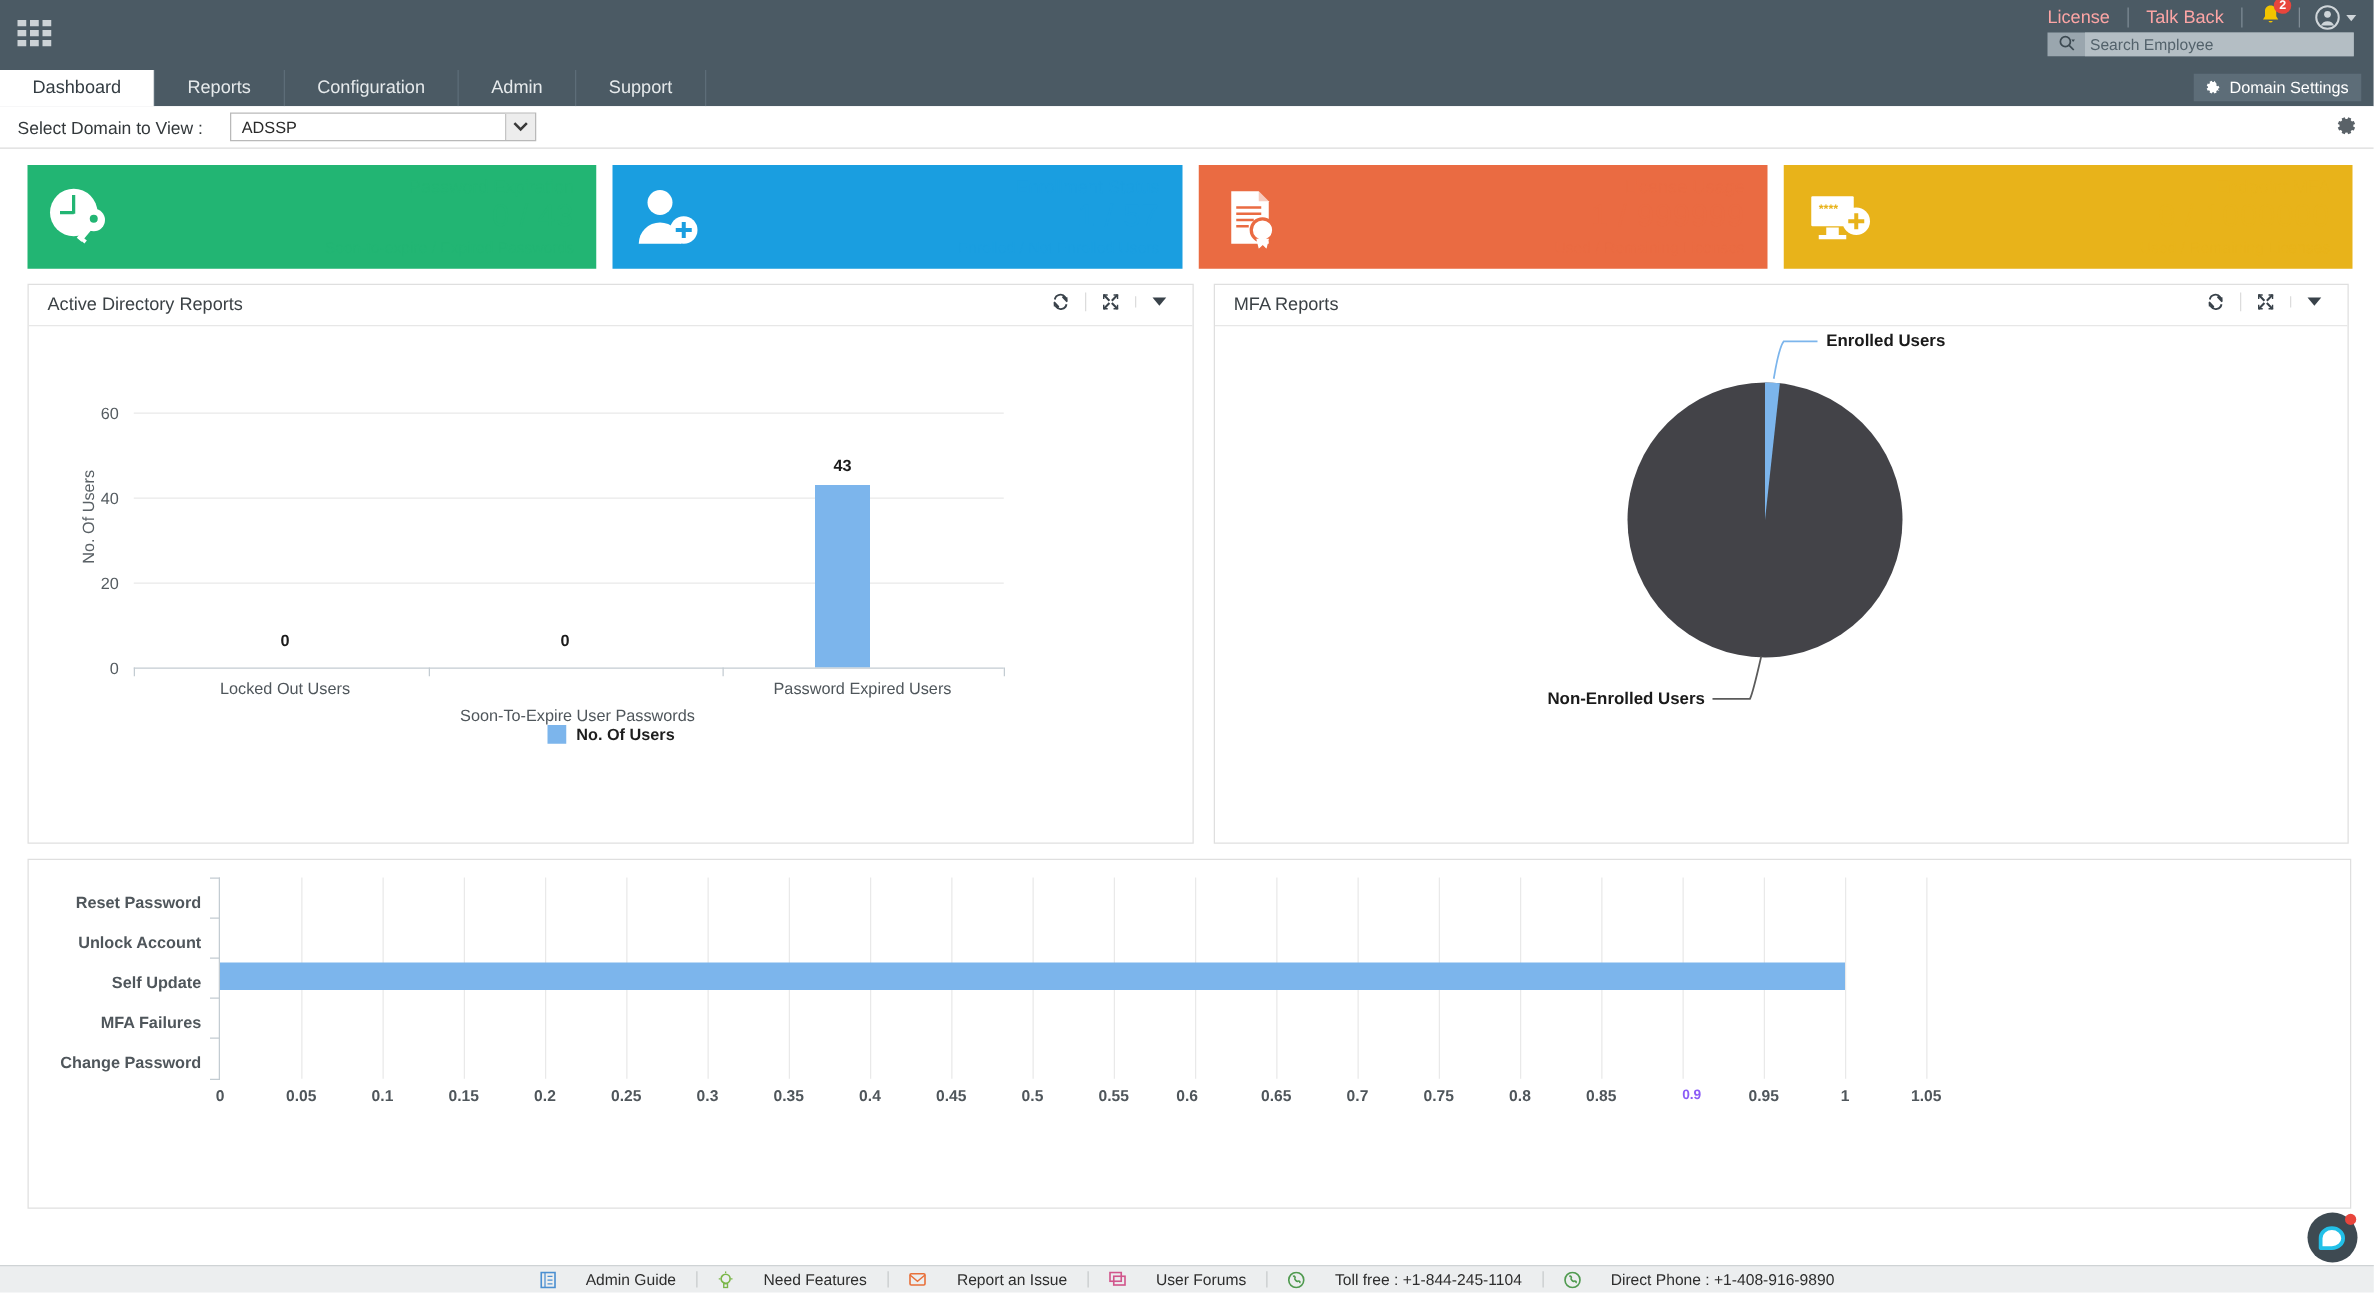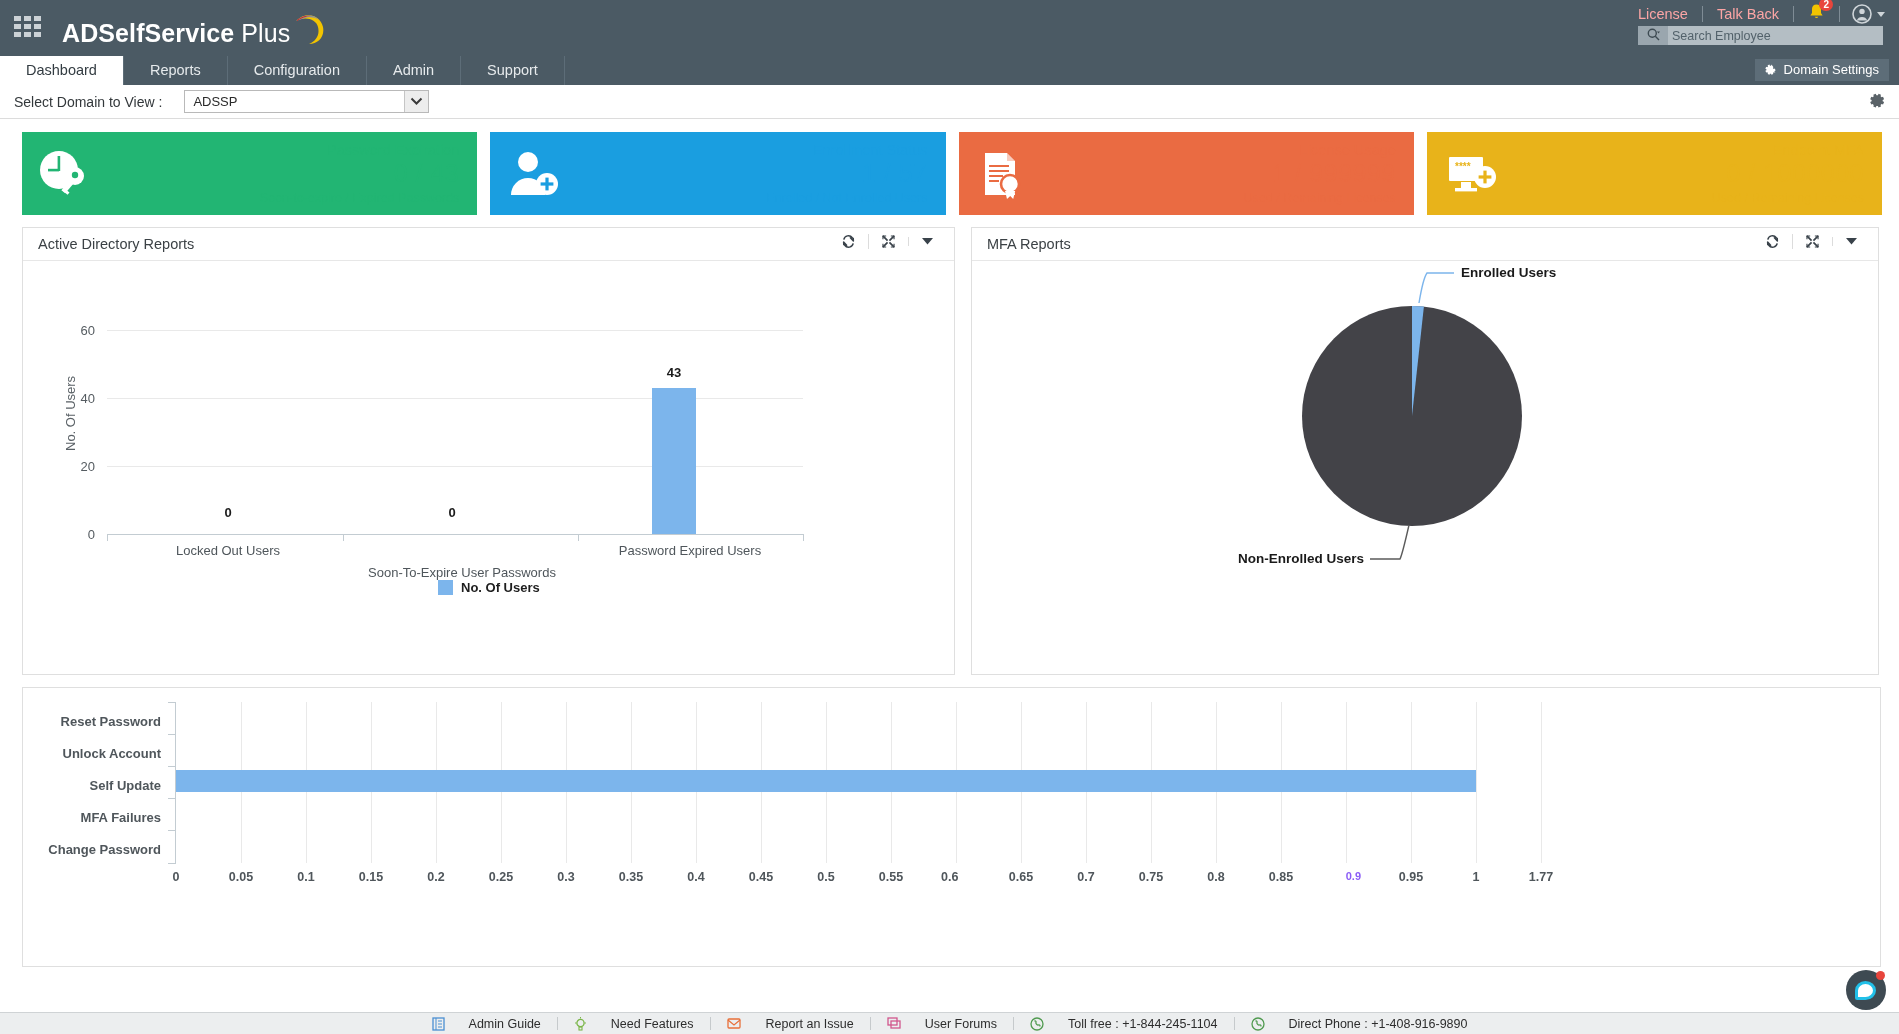--- a/index.html
+++ b/index.html
@@ -160,31 +160,20 @@
   <div class="grid-icon">
     <i></i>
       <i></i>
       <i></i>
       <i></i>
       <i></i>
       <i></i>
       <i></i>
       <i></i>
       <i></i>
-  </div>
-  <div class="brand">
-    <span class="b1">ADSelfService</span>
-    <span class="b2">Plus</span>
-    <span class="swoosh">
-      <svg width="34" height="34" viewBox="0 0 34 34">
-        <path d="M4 8 C14 -2, 28 2, 31 14 C33 24, 26 31, 17 31 C24 28, 28 22, 26 14 C24 6, 13 3, 4 8 Z" fill="#f2c400"></path>
-        <path d="M4 8 C12 1, 22 1, 27 7 C24 4, 16 3, 10 6 Z" fill="#8c9399"></path>
-        <path d="M5 7 C10 3, 15 2, 19 3 C14 3, 9 5, 5 8 Z" fill="#cf2027"></path>
-      </svg>
-    </span>
   </div>
 
   <div class="hdr-right">
     <a class="hdr-link">License</a>
     <span class="hdr-sep"></span>
     <a class="hdr-link">Talk Back</a>
     <span class="hdr-sep"></span>
     <span class="bell-wrap">
       <svg width="17" height="18" viewBox="0 0 17 18">
         <path d="M8.5 1.4 C5.6 1.4 4 3.4 4 6 v4 L2.4 12.6 h12.2 L13 10 V6 c0-2.6-1.6-4.6-4.5-4.6z" fill="#f2c400"></path>
@@ -483,21 +472,21 @@
       <span style="position:absolute;left:853px; top:182px;width:30px;text-align:center;font-size:12.5px;color:#4f565b;">0.55</span>
       <span style="position:absolute;left:918px; top:182px;width:30px;text-align:left;font-size:12.5px;color:#4f565b;">0.6</span>
       <span style="position:absolute;left:983px; top:182px;width:30px;text-align:center;font-size:12.5px;color:#4f565b;">0.65</span>
       <span style="position:absolute;left:1048px;top:182px;width:30px;text-align:center;font-size:12.5px;color:#4f565b;">0.7</span>
       <span style="position:absolute;left:1113px;top:182px;width:30px;text-align:center;font-size:12.5px;color:#4f565b;">0.75</span>
       <span style="position:absolute;left:1178px;top:182px;width:30px;text-align:center;font-size:12.5px;color:#4f565b;">0.8</span>
       <span style="position:absolute;left:1243px;top:182px;width:30px;text-align:center;font-size:12.5px;color:#4f565b;">0.85</span>
       <span style="position:absolute;left:1308px;top:182px;width:30px;text-align:right;font-size:11px;color:#8b5cf6;">0.9</span>
       <span style="position:absolute;left:1373px;top:182px;width:30px;text-align:center;font-size:12.5px;color:#4f565b;">0.95</span>
       <span style="position:absolute;left:1438px;top:182px;width:30px;text-align:center;font-size:12.5px;color:#4f565b;">1</span>
-      <span style="position:absolute;left:1503px;top:182px;width:30px;text-align:center;font-size:12.5px;color:#4f565b;">1.77</span>
+      <span style="position:absolute;left:1503px;top:182px;width:30px;text-align:center;font-size:12.5px;color:#4f565b;">1.05</span>
     </div>
   </div>
 </div>
 
 <div class="footer">
   <span class="f-item">
     <svg width="13" height="14" viewBox="0 0 13 14">
         <rect x="1" y="1" width="11" height="12" fill="none" stroke="#4a8fd1" stroke-width="1.3"></rect>
         <line x1="4" y1="1" x2="4" y2="13" stroke="#4a8fd1" stroke-width="1"></line>
         <line x1="6" y1="4" x2="10" y2="4" stroke="#4a8fd1"></line>

